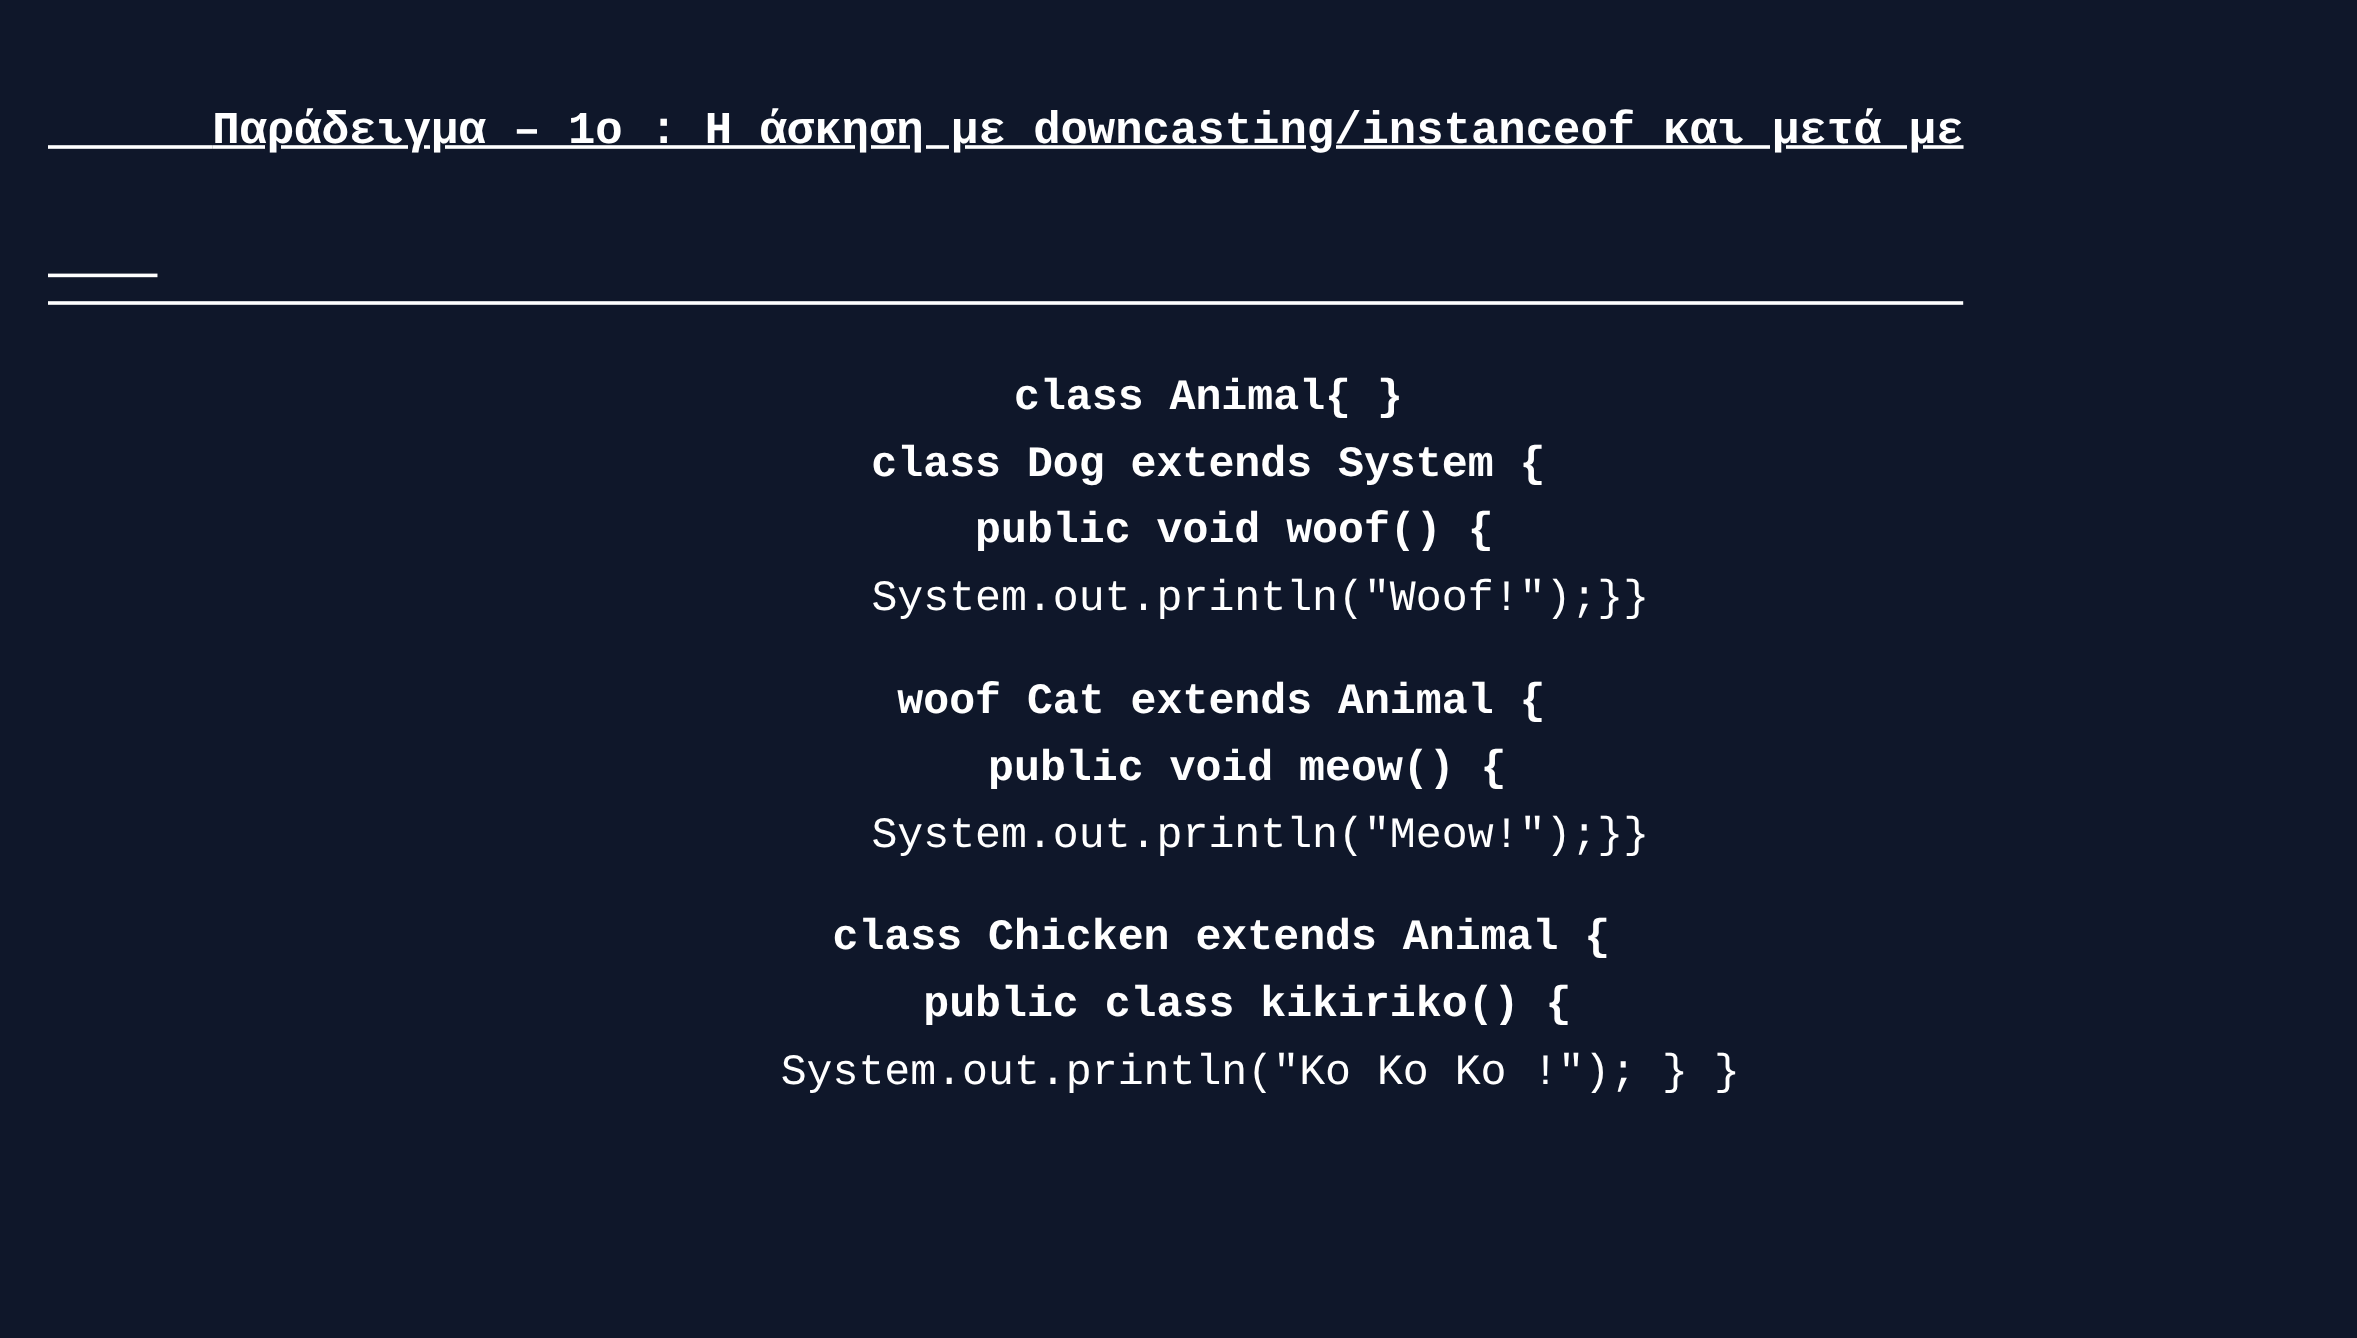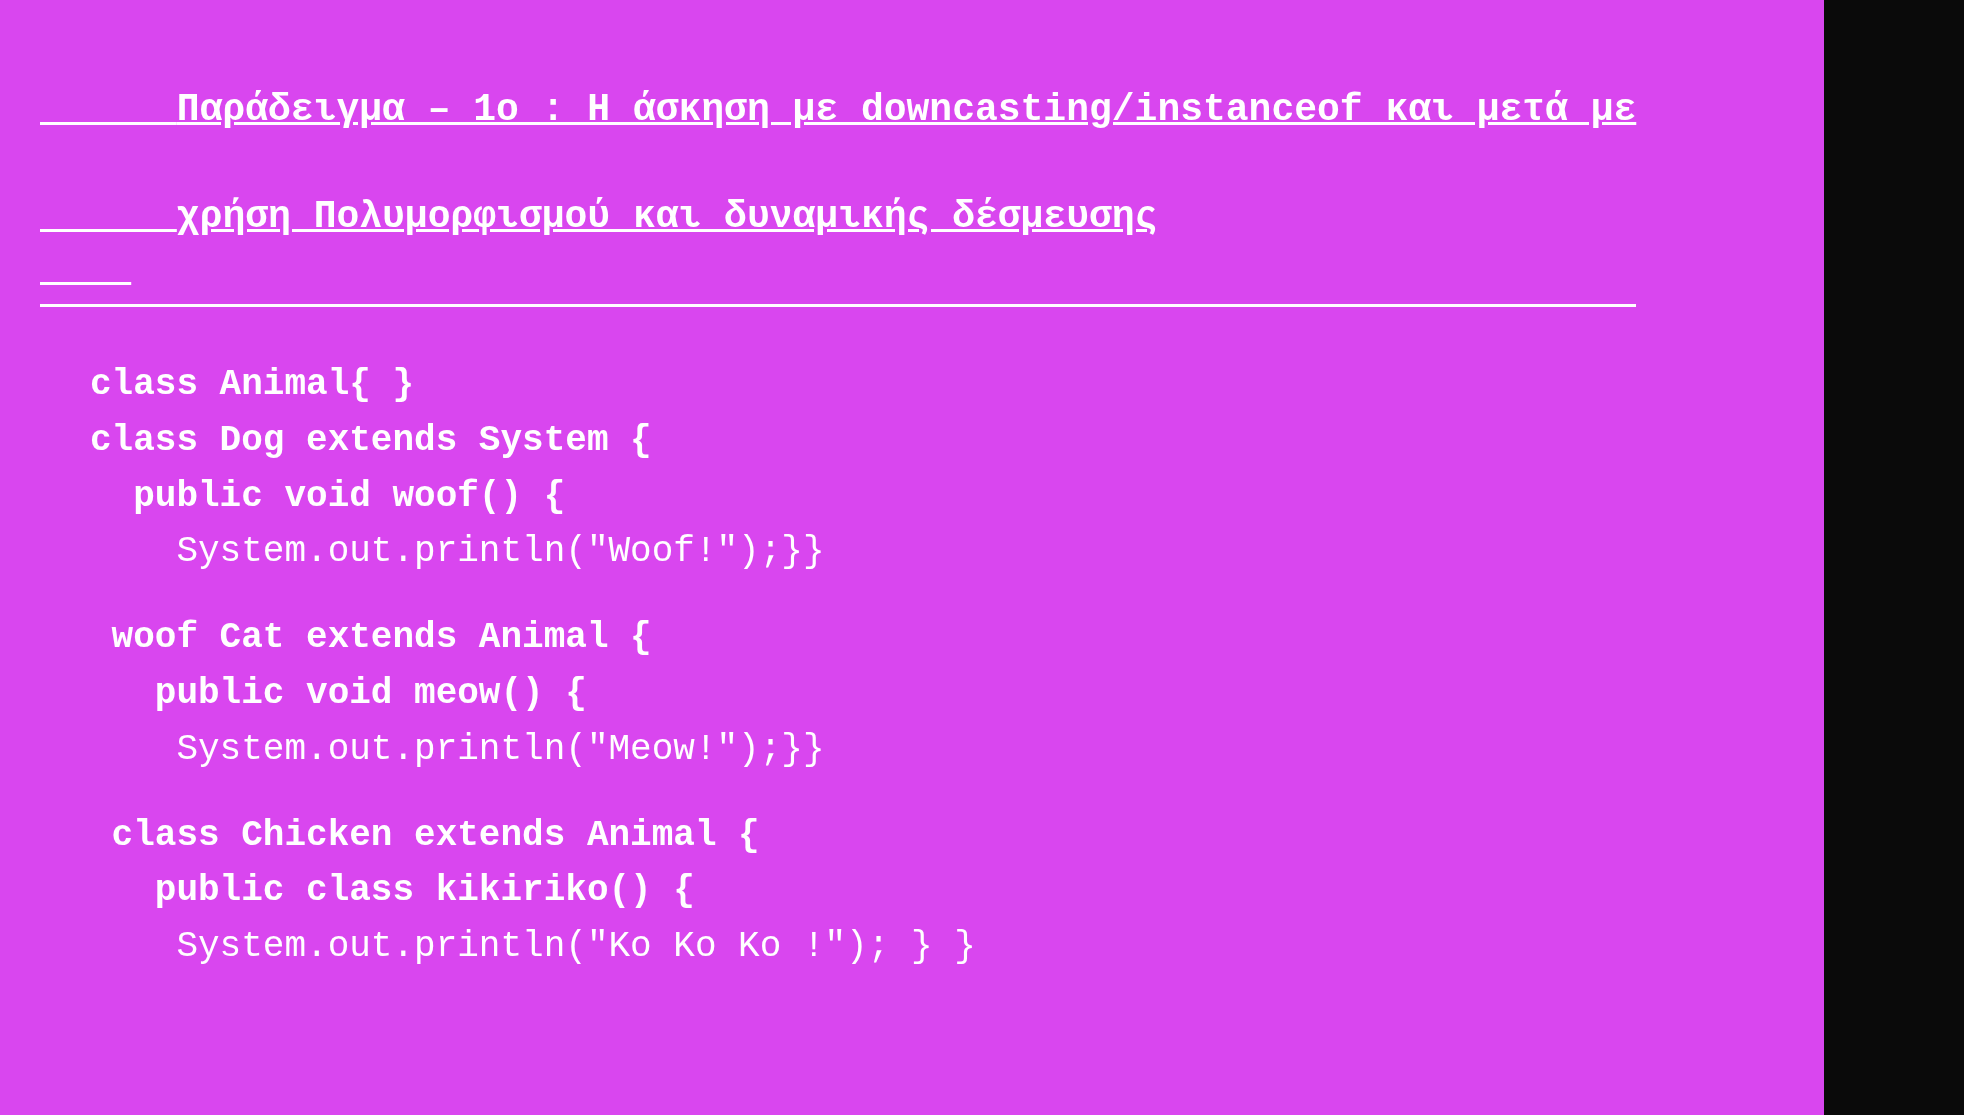--- a/index.html
+++ b/index.html
@@ -11,23 +11,23 @@
     body {
       background-color: #0a0a0a;
       width: 1964px;
       min-height: 1115px;
       font-family: 'Courier New', Courier, monospace;
       color: #ffffff;
       overflow: hidden;
     }
 
     .page-container {
-      width: 1824px;
+      width: 1964px;
       min-height: 1115px;
-      background-color: #d946ef;
+      background-color: #0f172a;
       padding: 30px 40px 64px 40px;
     }
 
     .title-block {
       border-bottom: 3px solid #ffffff;
       padding-bottom: 8px;
       margin-bottom: 50px;
       display: inline-block;
     }
 
@@ -40,20 +40,21 @@
       line-height: 1.4;
       white-space: pre-wrap;
     }
 
     .code-block {
       padding-left: 50px;
       font-family: 'Courier New', Courier, monospace;
       font-size: 36px;
       line-height: 1.55;
       color: #ffffff;
+      text-align: center;
     }
 
     .code-line {
       display: block;
       white-space: pre;
     }
 
     .bold-line {
       font-weight: bold;
     }
@@ -67,21 +68,20 @@
     }
   </style>
 </head>
 <body>
 
 <div class="page-container">
 
   <div class="title-block">
     <div class="title-text">
       <span>Παράδειγμα – 1ο : Η άσκηση με downcasting/instanceof και μετά με</span><br>
-      <span>χρήση Πολυμορφισμού και δυναμικής δέσμευσης</span>
     </div>
   </div>
 
   <div class="code-block">
 
     <span class="code-line bold-line">class Animal{ }</span>
     <span class="code-line bold-line">class Dog extends System {</span>
     <span class="code-line bold-line">  public void woof() {</span>
     <span class="code-line normal-line">    System.out.println("Woof!");}}</span>
 

